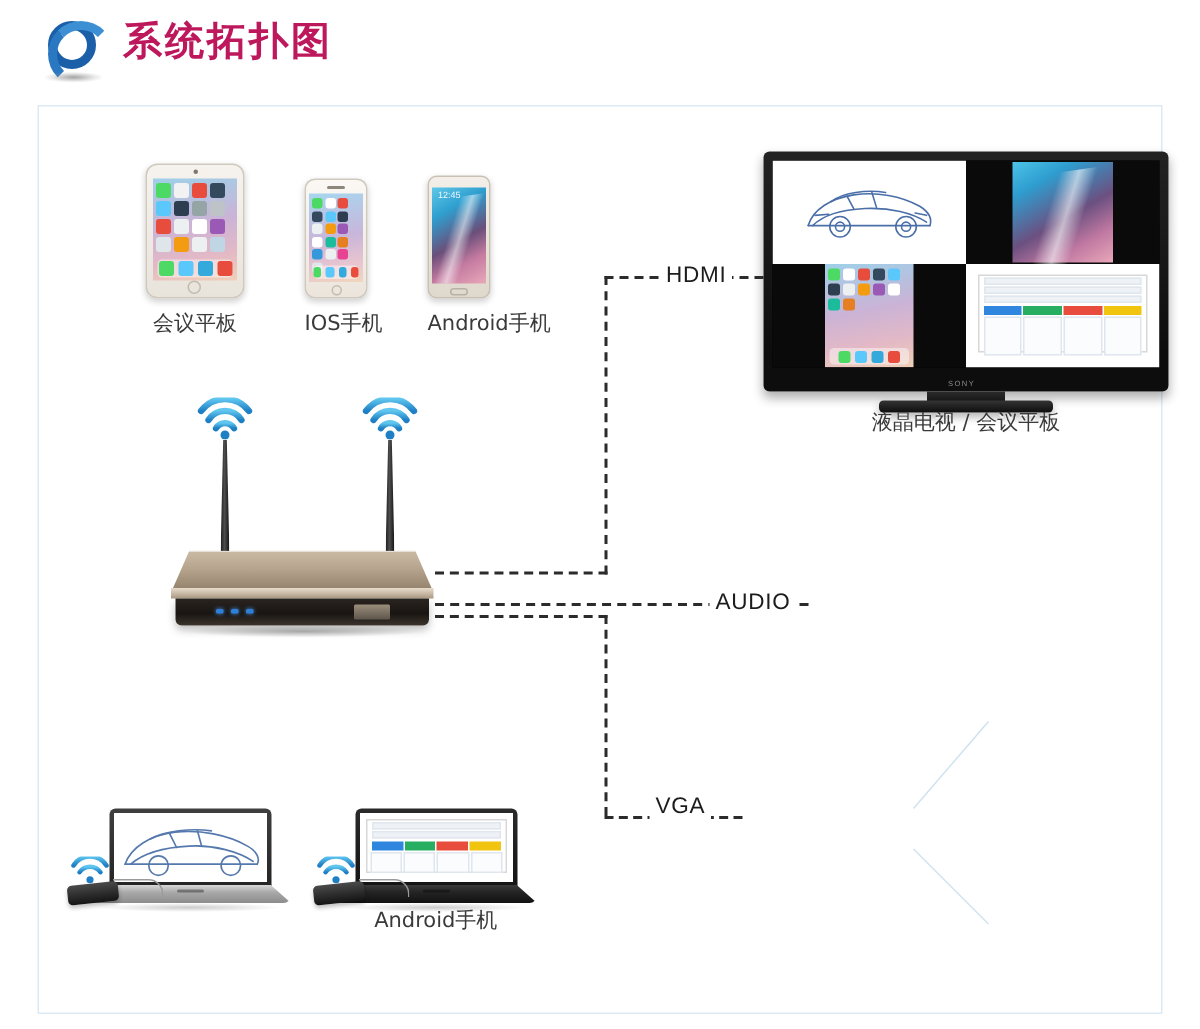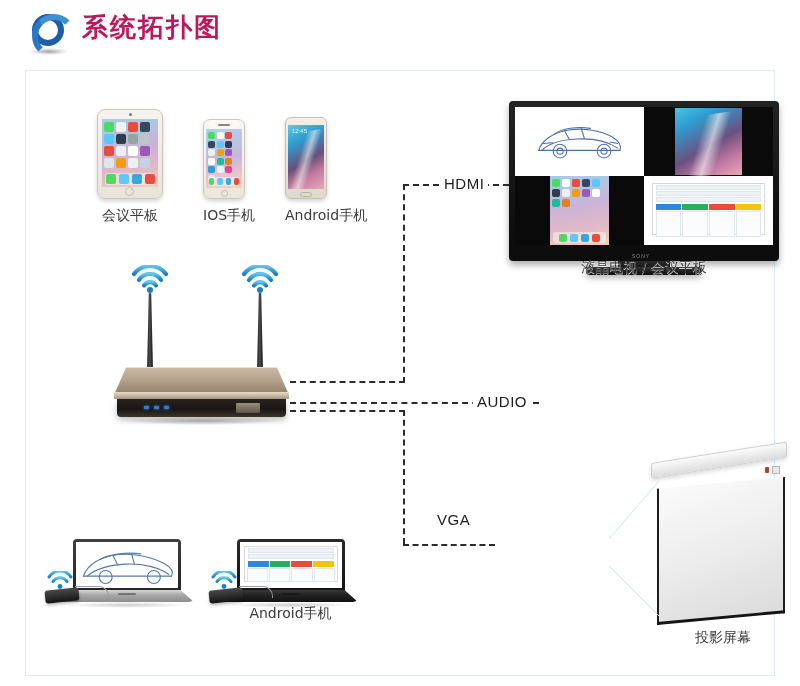--- a/index.html
+++ b/index.html
@@ -508,21 +508,21 @@
                   <div></div>
                 </div>
             </div>
           </div>
 
         </div>
         <div class="tv-logo">SONY</div>
       </div>
       <div class="tv-neck"></div>
       <div class="tv-base"></div>
-      <div class="caption" style="top:158px;">液晶电视 / 会议平板</div>
+      <div class="caption" style="top:172px;">液晶电视 / 会议平板</div>
     </div>
 
 
     <div class="node lapmac" style="left:33px; top:468px;">
       <div class="lap-lid">
         <div class="lap-scr">
           <svg viewBox="0 0 110 48" width="100%" height="100%" style="display:block">
             <g fill="none" stroke="#5579ad" stroke-width="1.2" stroke-linecap="round">
               <path d="M8 36 C12 24 26 15 44 13 C62 11 82 15 96 23 C103 27 105 32 103 36"></path>
               <path d="M12 36 C20 29 34 24 54 23 C72 22 90 27 100 34"></path>
@@ -596,41 +596,33 @@
             <path d="M2 6 A13 13 0 0 1 24 6" fill="none" stroke="url(#wg4)" stroke-width="3" stroke-linecap="round"></path>
             <path d="M6 10.5 A8.5 8.5 0 0 1 20 10.5" fill="none" stroke="url(#wg4)" stroke-width="3" stroke-linecap="round"></path>
             <circle cx="13" cy="15.5" r="2.4" fill="#1e7fc4"></circle>
           </svg>
         </div>
       </div>
       <div class="caption" style="top:66px;">Android手机</div>
     </div>
 
 
-    <div class="node pscreen" style="left:613px; top:392px;">
-      <div class="ps-case"></div>
-      <div class="ps-btn1"></div>
-      <div class="ps-btn2"></div>
-      <div class="ps-cloth"></div>
-      <div class="ps-edge-b"></div>
-      <div class="caption" style="top:166px; left:10px;">投影屏幕</div>
-    </div>
 
     <svg style="position:absolute; left:0; top:0; width:750px; height:606px; pointer-events:none;">
       <line x1="583" y1="468" x2="633" y2="410" stroke="#cfe3ef" stroke-width="1"></line>
       <line x1="583" y1="495" x2="633" y2="545" stroke="#cfe3ef" stroke-width="1"></line>
     </svg>
 
     <div class="dash dash-h" style="left:264px; top:310px; width:115px;"></div>
     <div class="dash dash-v" style="left:377px; top:113px; height:199px;"></div>
     <div class="dash dash-h" style="left:377px; top:113px; width:106px;"></div>
     <div class="conn-label" style="left:414px; top:104px;">HDMI</div>
 
     <div class="dash dash-h" style="left:264px; top:331px; width:249px;"></div>
     <div class="conn-label" style="left:447px; top:322px;">AUDIO</div>
 
     <div class="dash dash-h" style="left:264px; top:339px; width:115px;"></div>
     <div class="dash dash-v" style="left:377px; top:339px; height:134px;"></div>
     <div class="dash dash-h" style="left:377px; top:473px; width:92px;"></div>
-    <div class="conn-label" style="left:407px; top:440px;">VGA</div>
+    <div class="conn-label" style="left:407px; top:458px;">VGA</div>
 
   </div>
 </div>
 
 </body></html>

